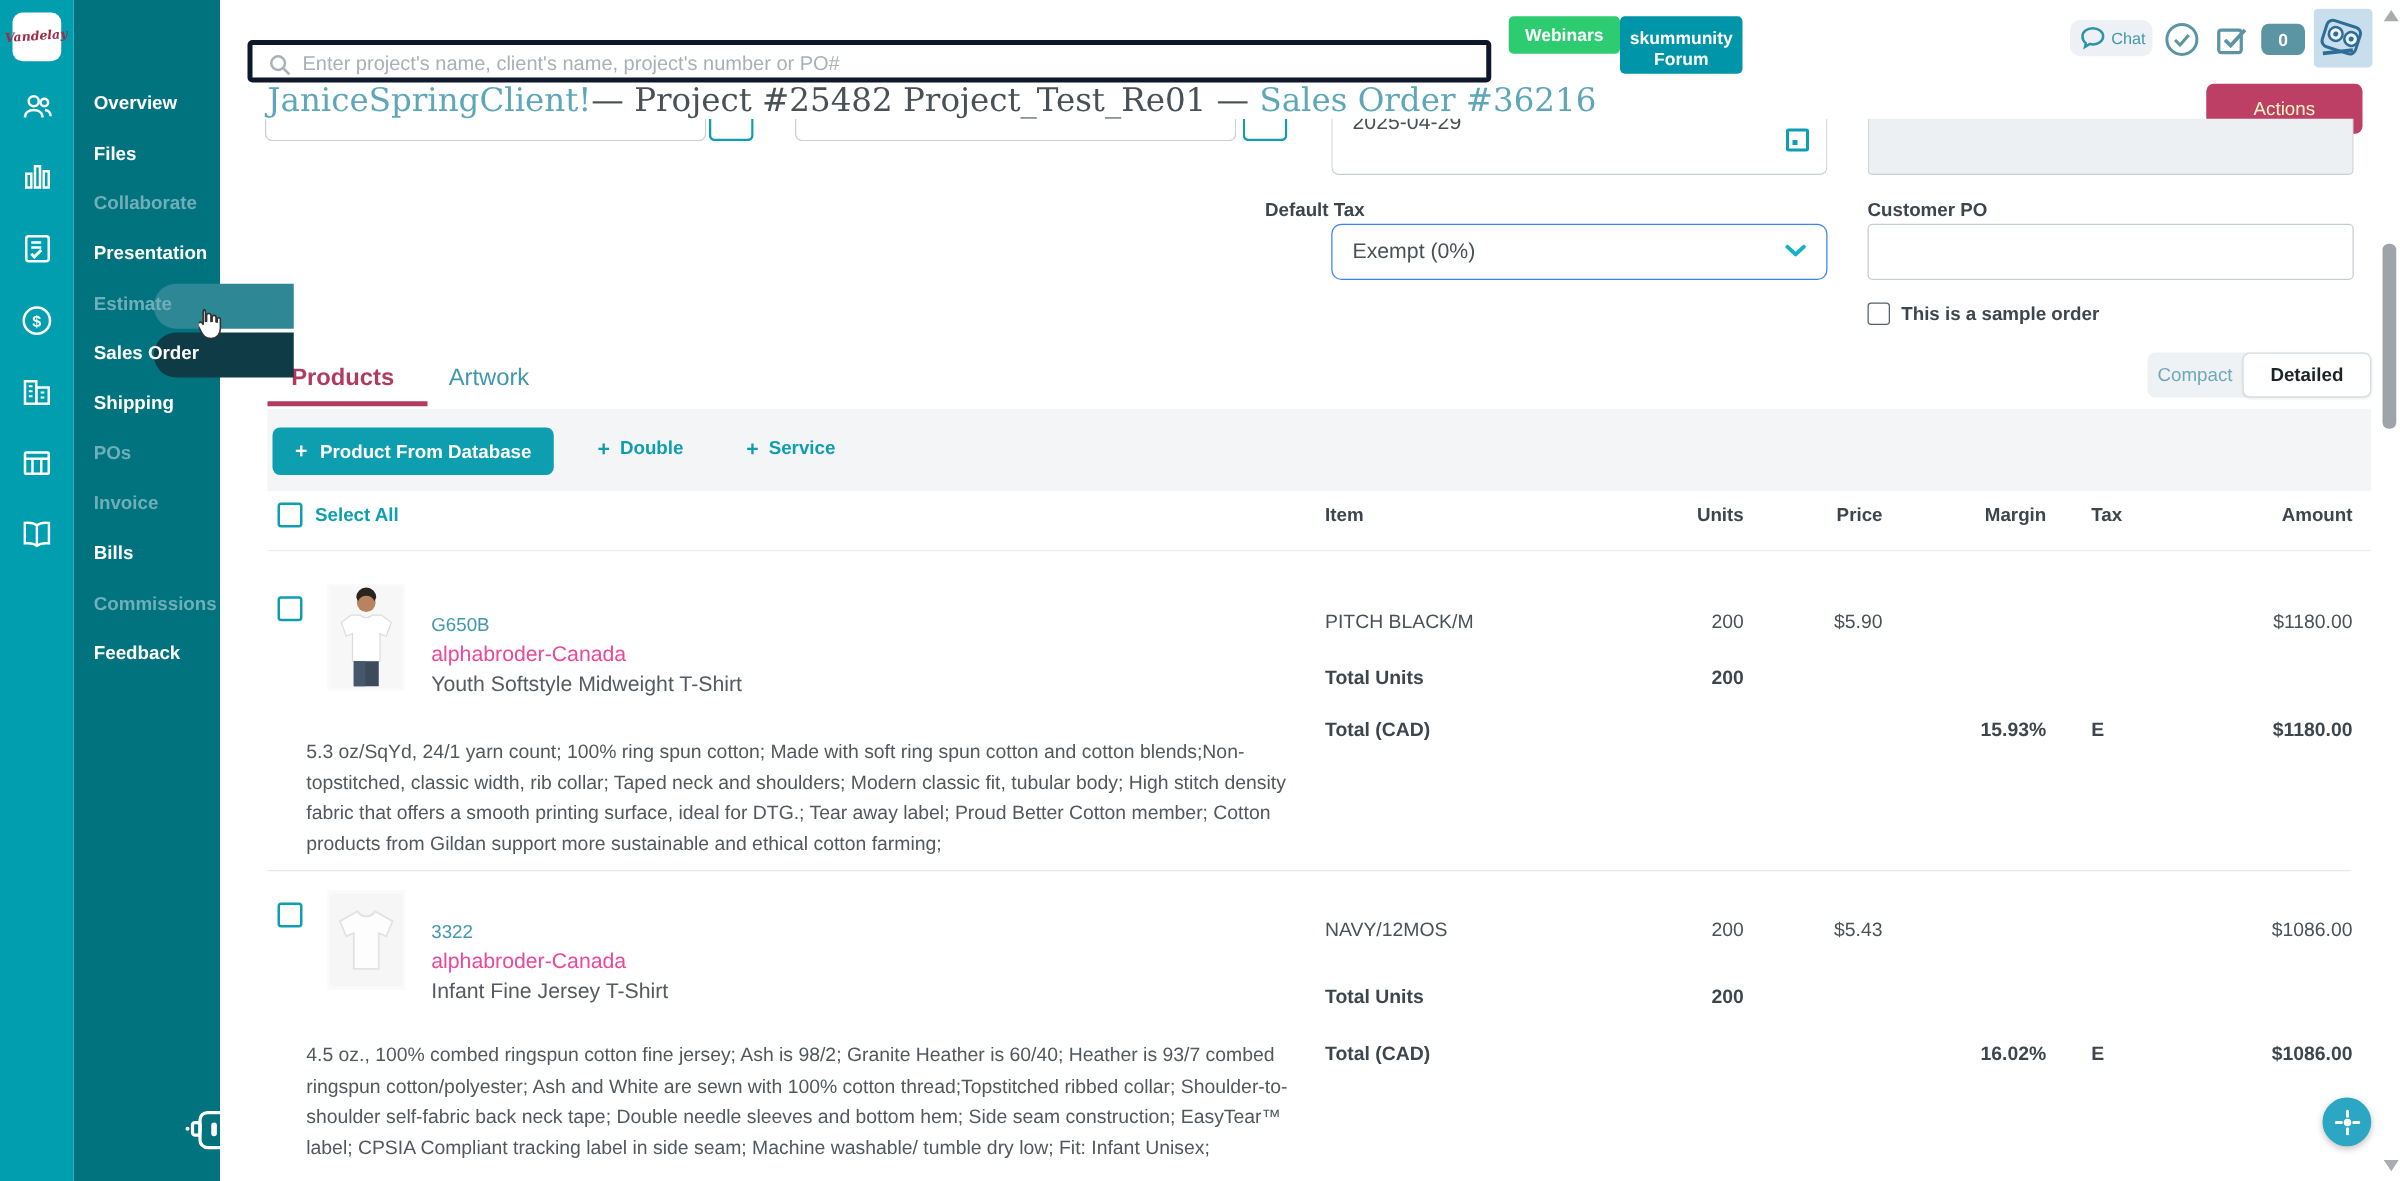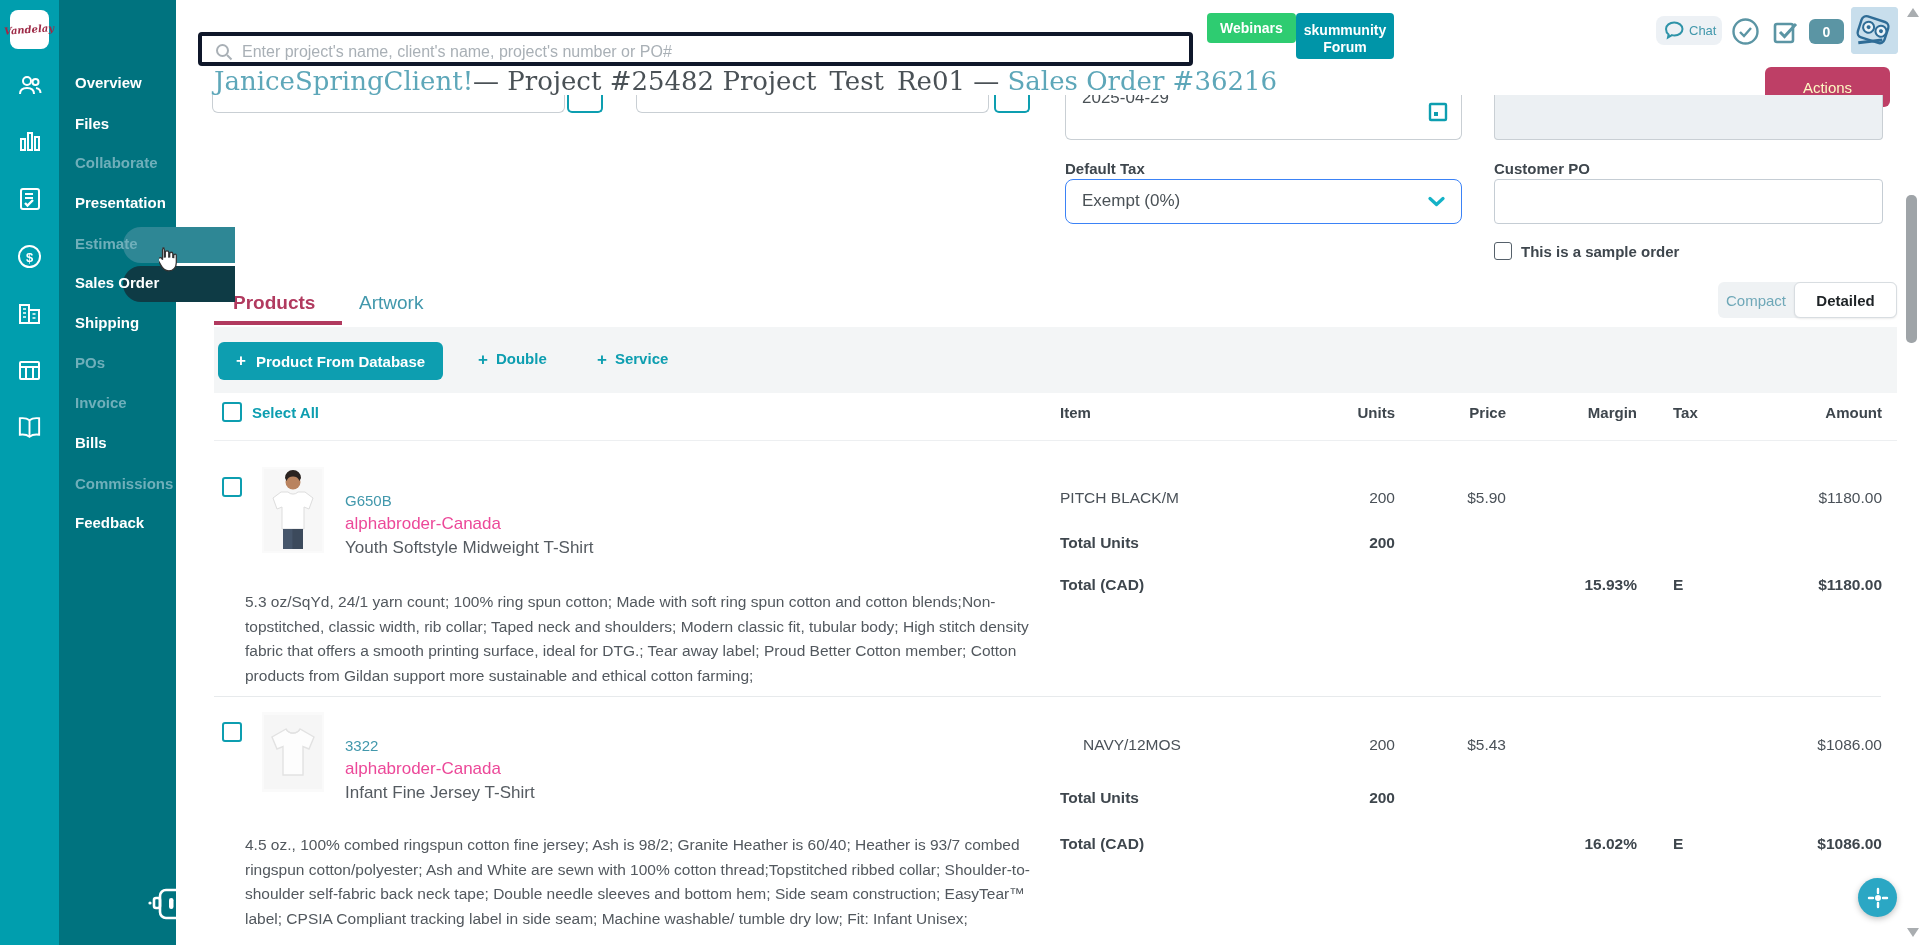--- a/index.html
+++ b/index.html
@@ -274,21 +274,21 @@
     <span class="val">2025-04-29</span>
     <span class="abs" style="right:12px; top:6px;">
       <svg width="22" height="22" viewBox="0 0 22 22" fill="none" stroke="#0D9EB0" stroke-width="2.4">
         <rect x="3" y="3" width="16" height="16" rx="1"></rect>
           <rect x="7" y="11" width="4" height="4" fill="#0D9EB0" stroke="none"></rect>
       </svg>
     </span>
   </div>
   <div class="abs gray-input"></div>
 
-  <div class="abs form-label" style="left:1065px; top:160px;">Default Tax</div>
+  <div class="abs form-label" style="left:1012px; top:160px;">Default Tax</div>
   <div class="abs select-box">
     <span class="val">Exempt (0%)</span>
     <span class="abs" style="right:16px; top:14px;">
       <svg width="17" height="12" viewBox="0 0 17 12" fill="none" stroke="#14B2C7" stroke-width="3.2" stroke-linecap="round" stroke-linejoin="round">
         <path d="M2 2.5l6.5 6 6.5-6"></path>
       </svg>
     </span>
   </div>
 
   <div class="abs form-label" style="left:1494px; top:160px;">Customer PO</div>
@@ -366,21 +366,21 @@
     <svg width="58" height="74" viewBox="0 0 58 74">
       <rect width="58" height="74" fill="#F6F6F6"></rect>
       <path d="M22 14l-14 8 5 12 6-2.5V60h20V31.5l6 2.5 5-12-14-8a8 8 0 0 1-14 0z" fill="#FDFDFD" stroke="#E2E2E2" stroke-width="1.4"></path>
       <path d="M22 14a8 8 0 0 0 14 0" fill="none" stroke="#E2E2E2" stroke-width="1.4"></path>
     </svg>
   </div>
   <div class="abs sku-link" style="left:345px; top:737px;">3322</div>
   <div class="abs vendor-link" style="left:345px; top:759px;">alphabroder-Canada</div>
   <div class="abs prod-name" style="left:345px; top:783px;">Infant Fine Jersey T-Shirt</div>
 
-  <div class="abs cell col-item" style="top:736px;margin-left:23px;">NAVY/12MOS</div>
+  <div class="abs cell col-item" style="top:736px;">NAVY/12MOS</div>
   <div class="abs cell col-units" style="top:736px;">200</div>
   <div class="abs cell col-price" style="top:736px;">$5.43</div>
   <div class="abs cell col-amount" style="top:736px;">$1086.00</div>
 
   <div class="abs cell b col-item" style="top:789px;">Total Units</div>
   <div class="abs cell b col-units" style="top:789px;">200</div>
 
   <div class="abs cell b col-item" style="top:835px;">Total (CAD)</div>
   <div class="abs cell b col-margin" style="top:835px;">16.02%</div>
   <div class="abs cell b col-tax" style="top:835px;">E</div>

